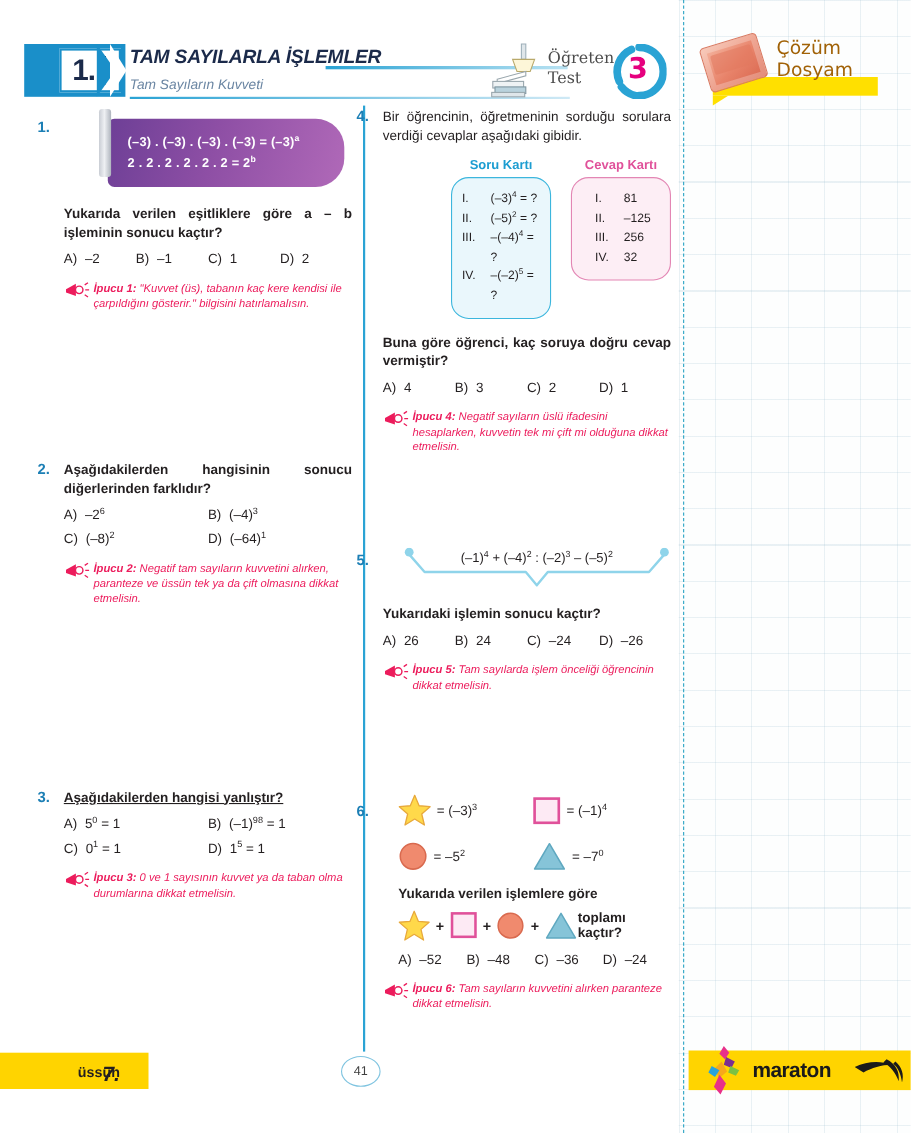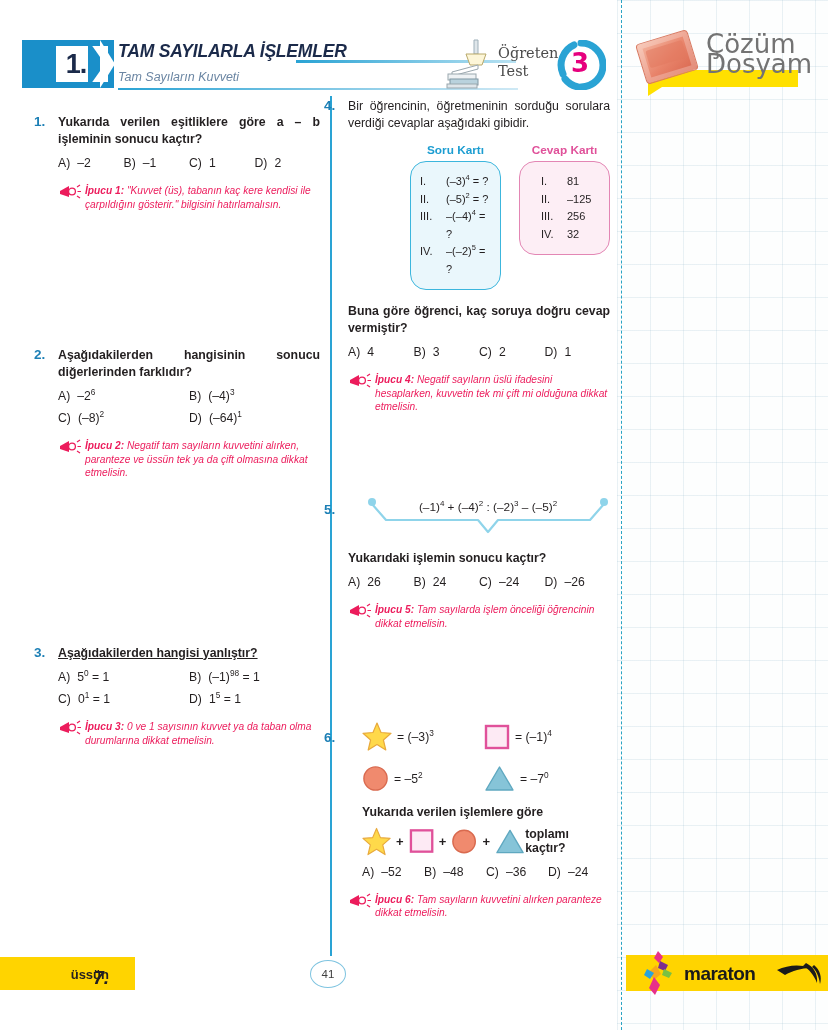--- a/index.html
+++ b/index.html
@@ -38,22 +38,22 @@
     background: linear-gradient(150deg, #f5b9a4 0%, #e8836a 55%, #d9674f 100%);
     border: 1.5px solid #d97a62; border-radius: 4px;
     transform: rotate(-17deg);
     box-shadow: inset 0 0 0 5px rgba(255,255,255,.25);
   }
   .cozum-book::before {
     content: ""; position: absolute; left: 7px; top: 8px; right: 7px; height: 18px;
     background: rgba(226,120,95,.55); border-radius: 2px;
   }
   .cozum-text {
-    position: absolute; left: 74px; top: 0px; font-size: 26px; line-height: 20px;
-    color: #737373; font-family: "DejaVu Sans", sans-serif; font-weight: 400;
+    position: absolute; left: 74px; top: 0px; font-size: 17px; line-height: 20px;
+    color: #a16207; font-family: "DejaVu Sans", sans-serif; font-weight: 400;
   }
 
   
   .unit-badge {
     position: absolute; left: 22px; top: 40px; width: 92px; height: 48px;
     background: #1a8fc9;
   }
   .unit-badge-inner {
     position: absolute; left: 32px; top: 4px; width: 56px; height: 40px;
     background: #ffffff; border: 2px solid #1a8fc9;
@@ -258,20 +258,27 @@
   <path d="M7 34 A22 22 0 0 1 18 5" fill="none" stroke="#2aa3d4" stroke-width="7" stroke-linecap="round"></path>
 </svg>
 <div class="test-num">3</div>
 
 <div class="col-divider"></div>
 
 <div class="col-left">
 
   <div class="q">
     <div class="qnum">1.</div>
+    <div class="banner-wrap">
+      <div class="banner-clip"></div>
+      <div class="banner">
+        <div><span>(–3) . (–3) . (–3) . (–3) = (–3)</span><sup>a</sup></div>
+        <div><span>2 . 2 . 2 . 2 . 2 . 2 = 2</span><sup>b</sup></div>
+      </div>
+    </div>
     <div class="qtext" style="margin-top:16px">Yukarıda verilen eşitliklere göre a – b işleminin sonucu kaçtır?</div>
     <div class="opts opts-4">
       <div class="opts-row">
         <div class="opt">
             <span class="opt-l">A)</span>
             <span>–2</span>
           </div>
         <div class="opt">
             <span class="opt-l">B)</span>
             <span>–1</span>

